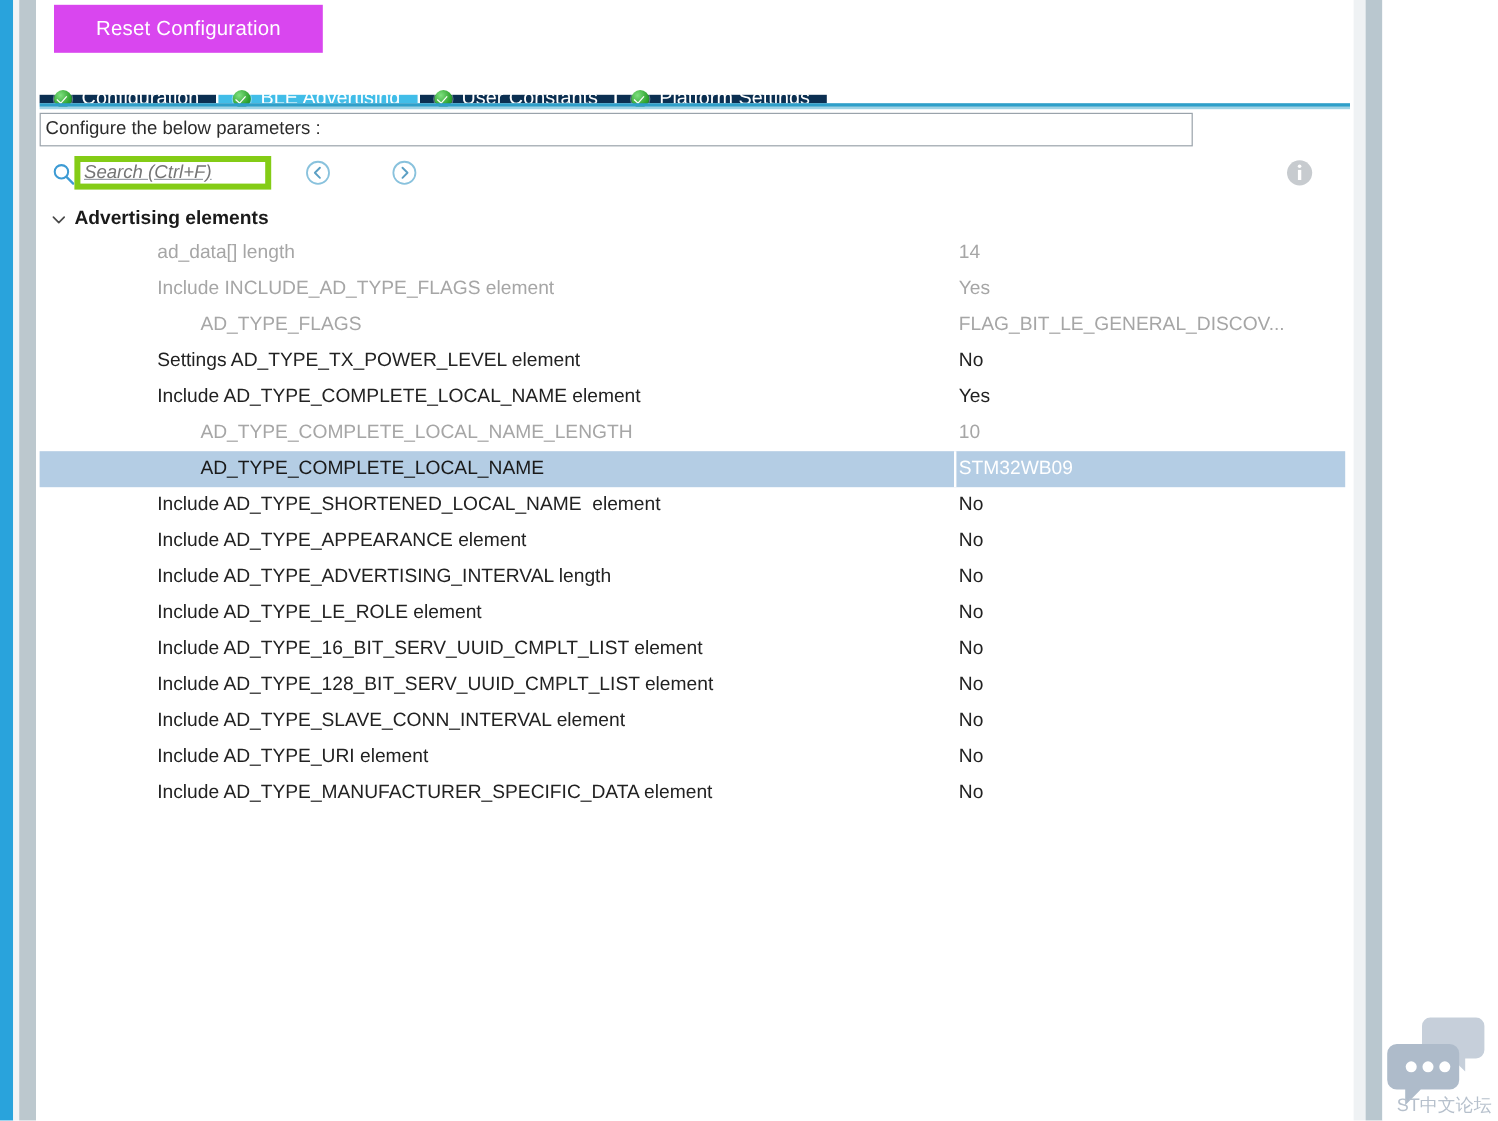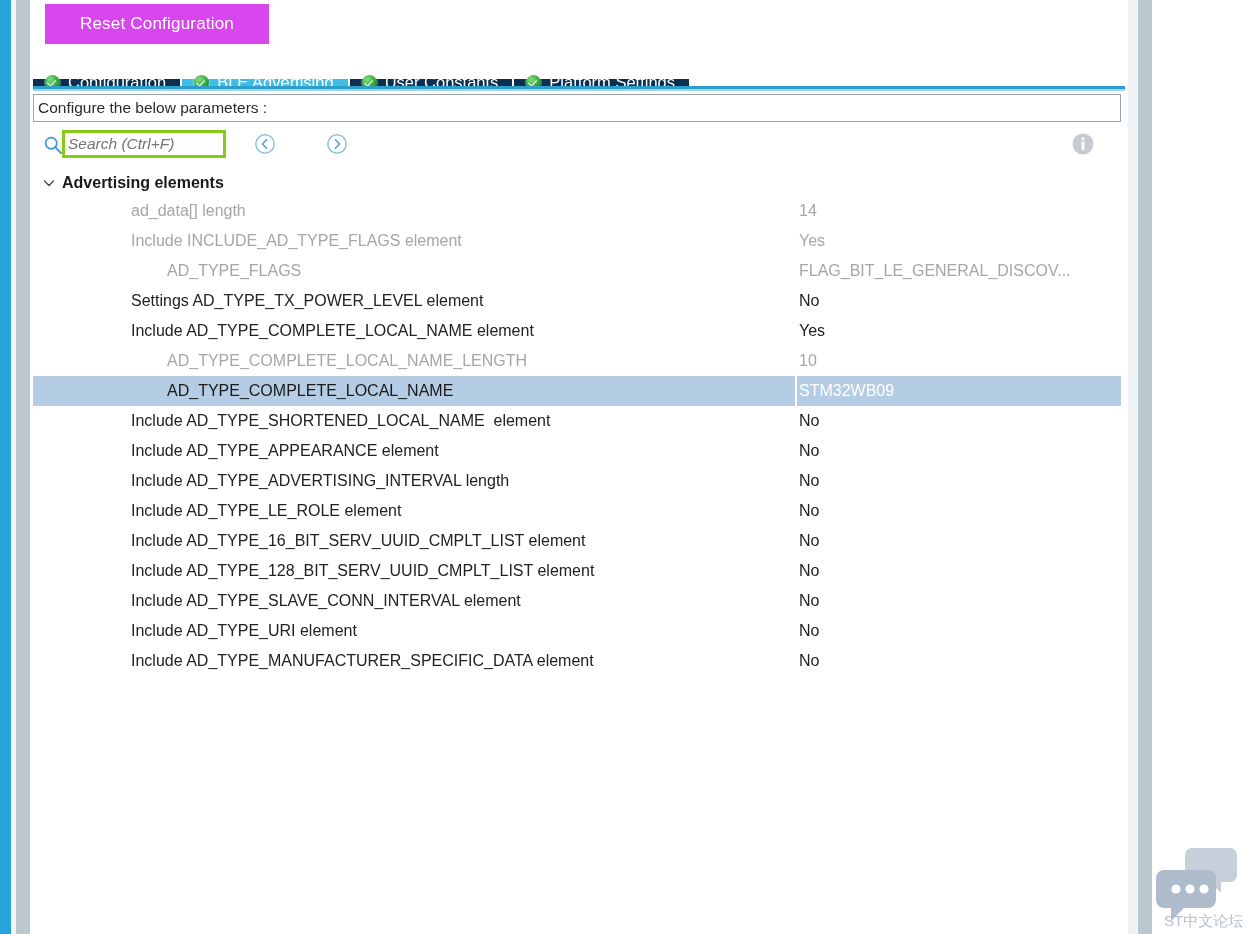--- a/index.html
+++ b/index.html
@@ -132,21 +132,21 @@
     position: absolute;
     left: 33px; top: 89px;
     width: 1092px; height: 2px;
     background: #9fd3e5;
   }
 
   
   .header-box {
     position: absolute;
     left: 33px; top: 94px;
-    width: 1088px; height: 28px;
+    width: 961px; height: 28px;
     border: 1px solid #9aa3ab;
     background: #ffffff;
     box-sizing: border-box;
     display: flex;
     align-items: center;
     padding-left: 4px;
     font-size: 15.5px;
     color: #2b2b2b;
   }
 
@@ -158,29 +158,30 @@
   }
   .search-magnifier {
     position: absolute;
     left: 10px; top: 7px;
     width: 20px; height: 20px;
   }
   .search-input {
     position: absolute;
     left: 29px; top: 2px;
     width: 164px; height: 28px;
-    border: 3px solid #84cc16;
+    border: 5px solid #84cc16;
     box-sizing: border-box;
     background: #ffffff;
     font-size: 15.5px;
     font-style: italic;
     color: #9aa0a6;
     padding-left: 3px;
     font-family: "Liberation Sans", sans-serif;
     outline: none;
+    text-decoration: underline;
   }
   .nav-circle {
     position: absolute;
     top: 5px;
     width: 22px; height: 22px;
   }
   .nav-prev { left: 221px; }
   .nav-next { left: 293px; }
   .info-icon {
     position: absolute;

